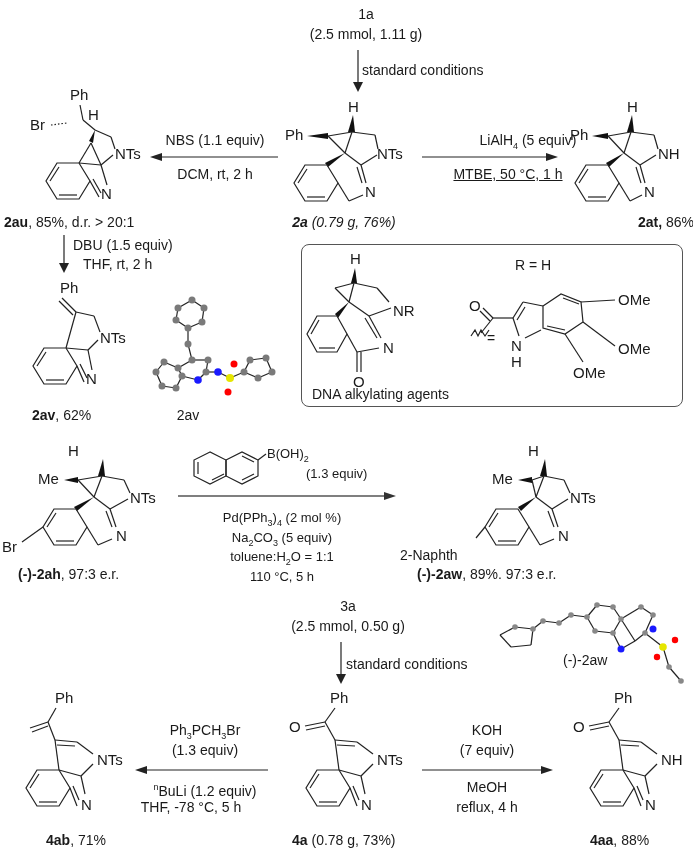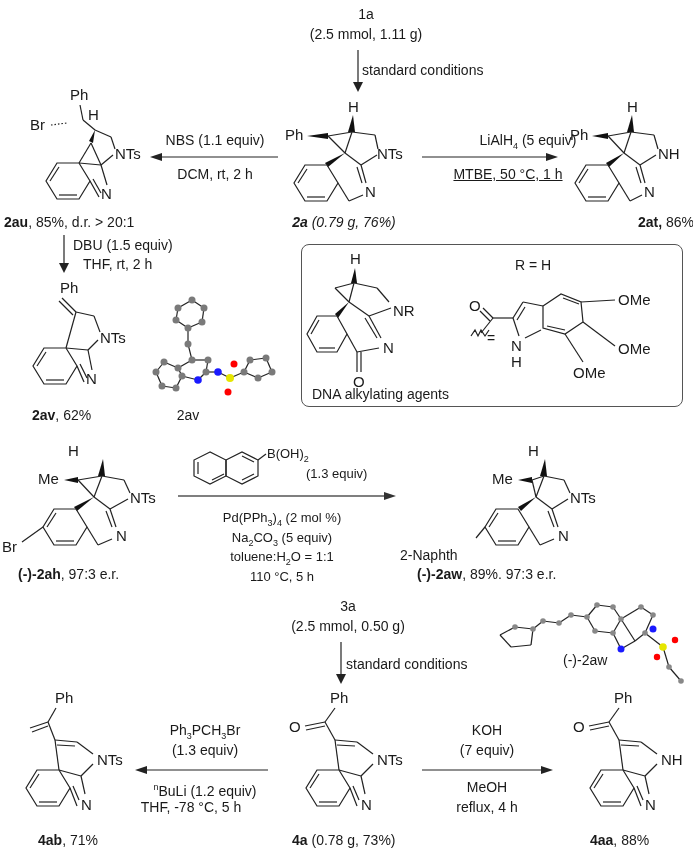--- a/index.html
+++ b/index.html
@@ -455,21 +455,21 @@
   <line x1="55" y1="52" x2="59" y2="82"></line>
     <line x1="59" y1="82" x2="81" y2="88"></line>
   <line x1="81" y1="88" x2="93" y2="76"></line>
     <line x1="81" y1="88" x2="85" y2="106"></line>
   <polygon class="ring" points="59,82 37,82 26,100 37,118 59,118 70,100"></polygon>
   <line x1="39" y1="86" x2="30" y2="100"></line>
     <line x1="39" y1="114" x2="57" y2="114"></line>
   <line x1="70" y1="100" x2="77" y2="118"></line>
     <line x1="73" y1="98" x2="79" y2="112"></line>
 </svg>
-<div class="t" style="left:38px;top:832px;">
+<div class="t" style="left:46px;top:832px;">
   <b>4ab</b><span>, 71%</span>
 </div>
 
 <svg class="arrow" style="left:420px;top:764px;" width="135" height="12">
   <line x1="2" y1="6" x2="123" y2="6" stroke="#222" stroke-width="1.2"></line>
   <polygon points="121,2 133,6 121,10" fill="#222"></polygon>
 </svg>
 <div class="t c" style="left:487px;top:722px;">KOH</div>
 <div class="t c" style="left:487px;top:742px;">(7 equiv)</div>
 <div class="t c" style="left:487px;top:779px;">MeOH</div>

